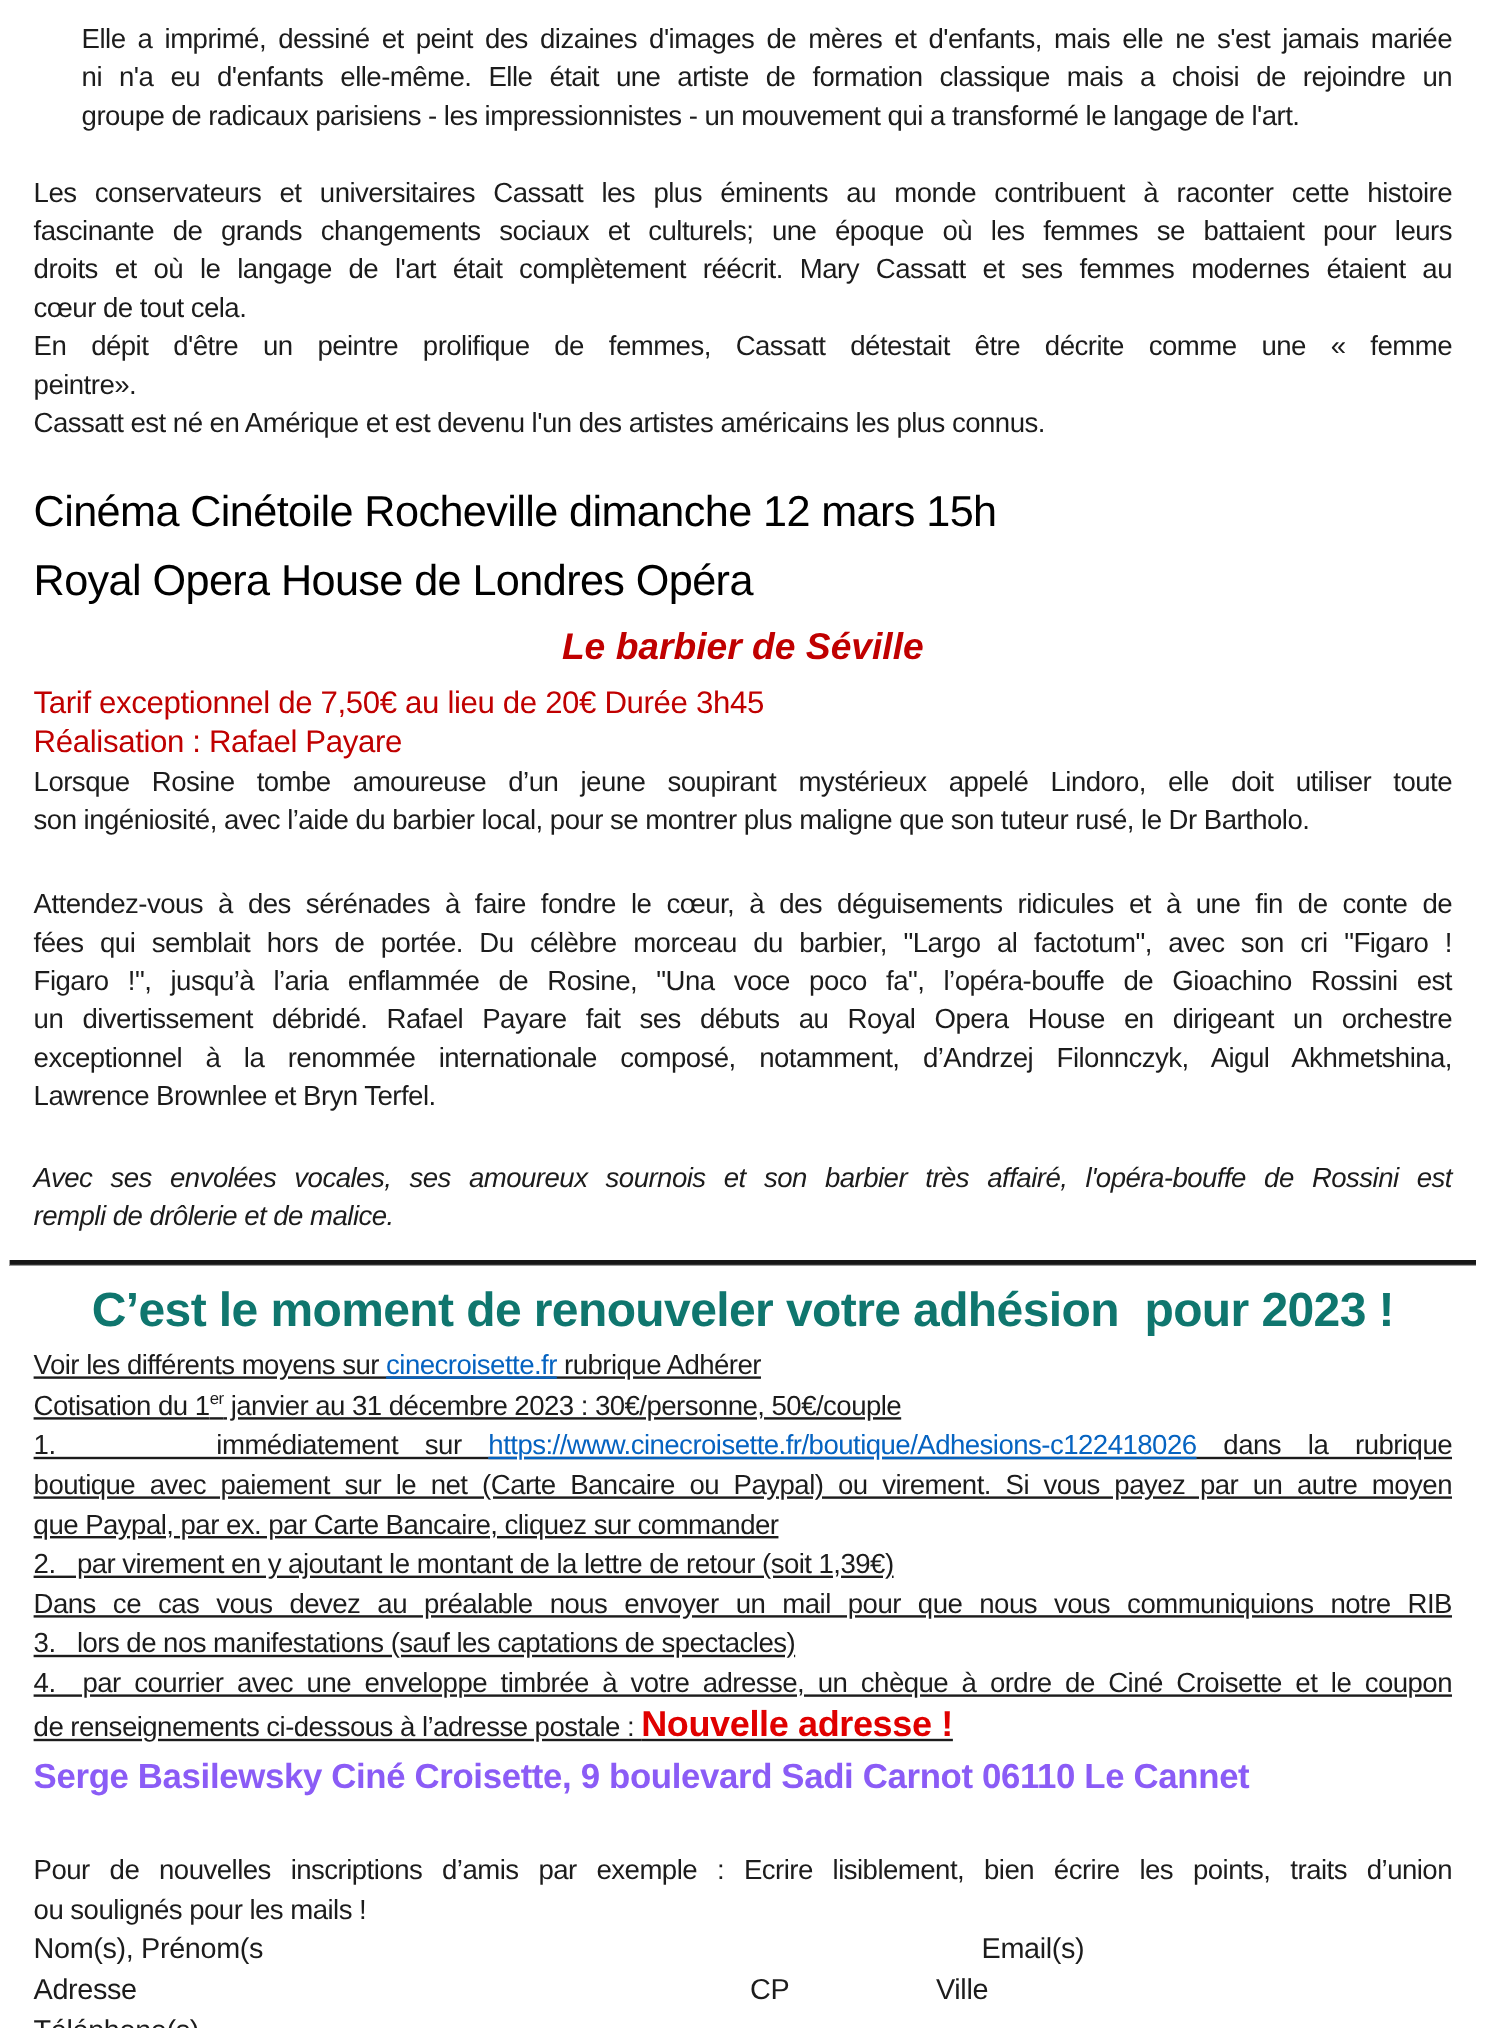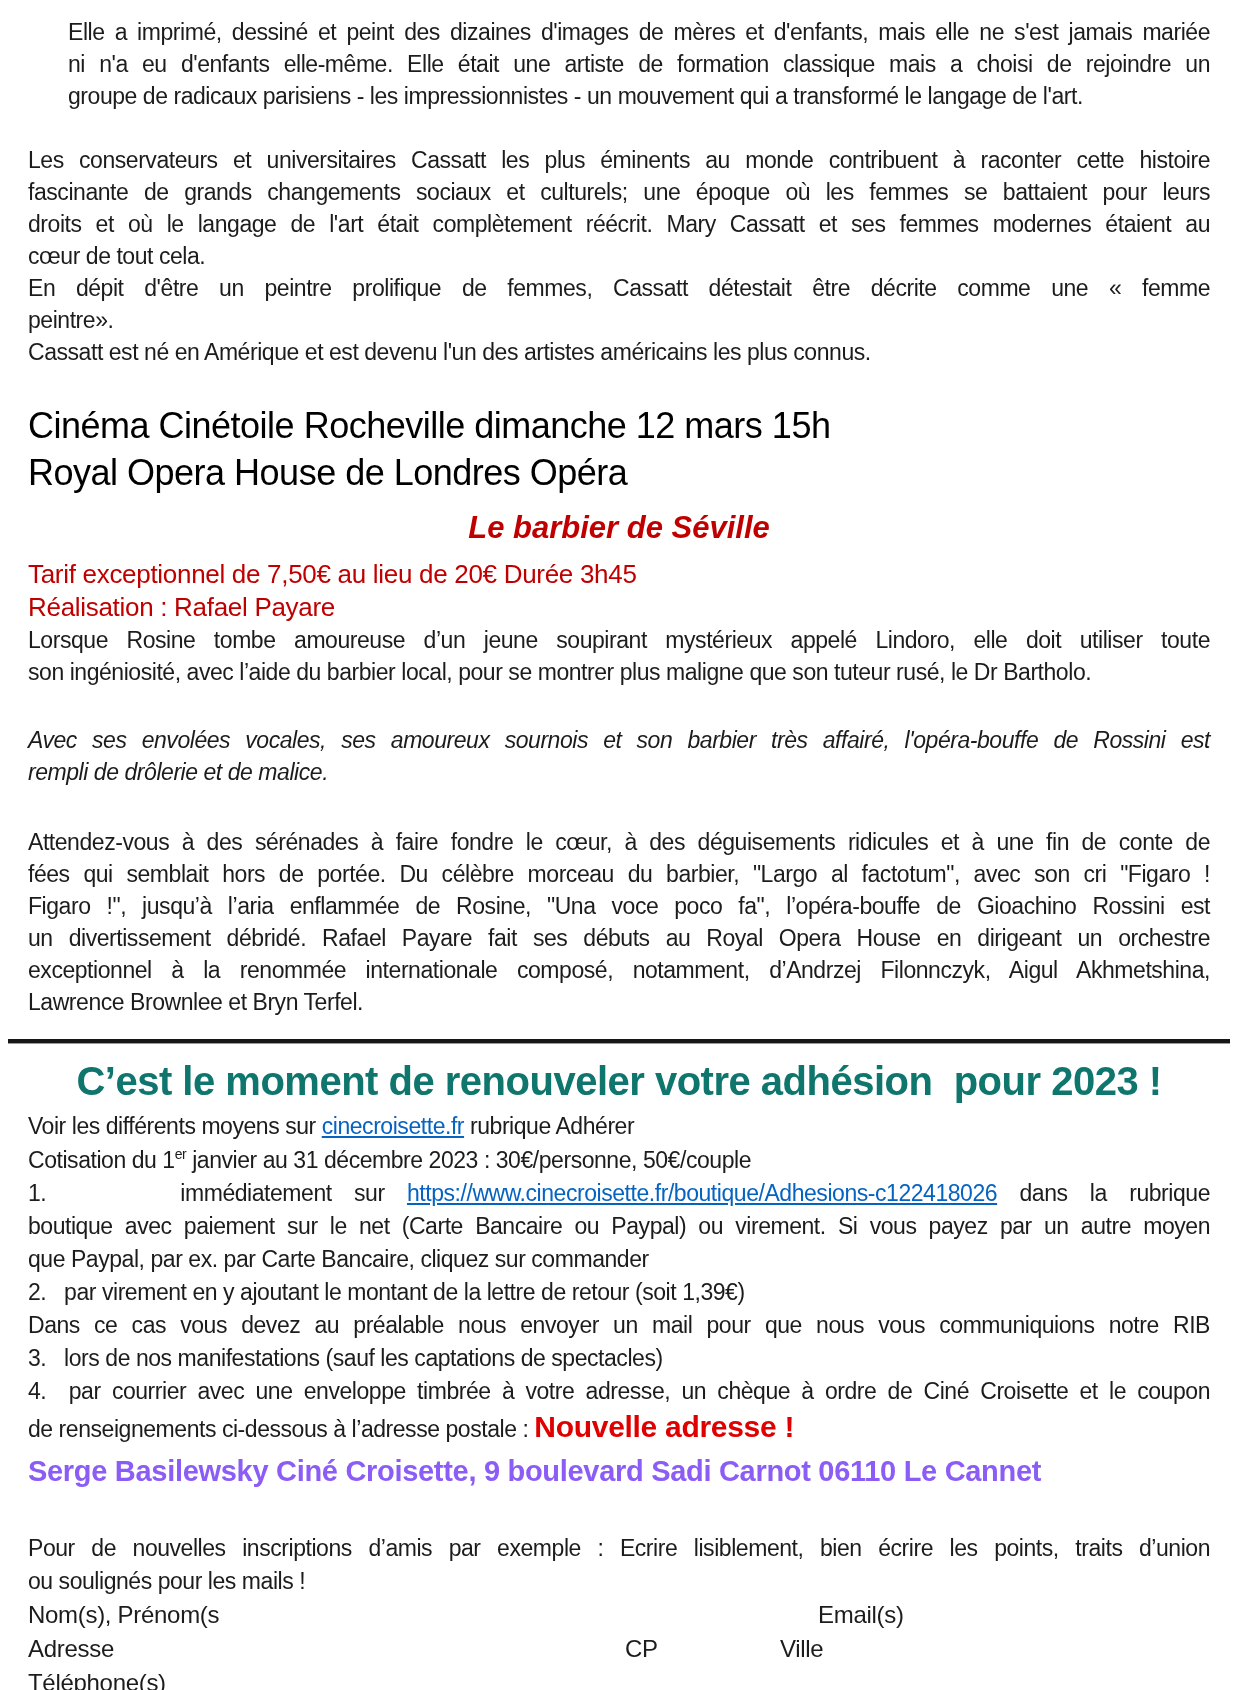--- a/index.html
+++ b/index.html
@@ -45,21 +45,21 @@
     height:4px;background:#161616;
     border-bottom:1px solid #9a9a9a;
   }
   .adh-heading{
     margin-top:13px;
     text-align:center;
     font-size:40px;line-height:48px;letter-spacing:-0.5px;
     font-weight:bold;color:#0f766e;white-space:nowrap;
   }
   .adh{margin-top:5px;}
-  .adh .line{line-height:33px;}
+  .adh .line{line-height:33px;text-decoration:underline;}
   .link{color:#0563c1;text-decoration:underline;cursor:pointer;}
   sup{font-size:14px;line-height:0;vertical-align:super;text-align:right;}
   .new-address{
     font-size:30px;font-weight:bold;color:#e00000;letter-spacing:-0.3px;
   }
   .item4-l2{line-height:38px !important;}
   .postal-address{
     margin-top:4px;
     font-size:29px;line-height:38px;letter-spacing:-0.3px;
     font-weight:bold;color:#8b5cf6;white-space:nowrap;
@@ -93,40 +93,40 @@
       </div>
     <div class="para">
         <div class="line just">En dépit d'être un peintre prolifique de femmes, Cassatt détestait être décrite comme une « femme</div>
         <div class="line">peintre».</div>
       </div>
     <div class="para">
         <div class="line">Cassatt est né en Amérique et est devenu l'un des artistes américains les plus connus.</div>
       </div>
 
     <div class="cine-heading">Cinéma Cinétoile Rocheville dimanche 12 mars 15h</div>
-    <div class="cine-heading" style="margin-top:0;">Royal Opera House de Londres Opéra</div>
+    <div class="cine-heading" style="margin-top:11px;">Royal Opera House de Londres Opéra</div>
     <div class="film-title">Le barbier de Séville</div>
     <div class="red-line tarif">Tarif exceptionnel de 7,50€ au lieu de 20€ Durée 3h45</div>
     <div class="red-line">Réalisation : Rafael Payare</div>
 
     <div class="para">
         <div class="line just">Lorsque Rosine tombe amoureuse d’un jeune soupirant mystérieux appelé Lindoro, elle doit utiliser toute</div>
         <div class="line">son ingéniosité, avec l’aide du barbier local, pour se montrer plus maligne que son tuteur rusé, le Dr Bartholo.</div>
       </div>
-    <div class="para quote">
-        <div class="line just">Avec ses envolées vocales, ses amoureux sournois et son barbier très affairé, l'opéra-bouffe de Rossini est</div>
-        <div class="line">rempli de drôlerie et de malice.</div>
-      </div>
     <div class="para syn2">
         <div class="line just">Attendez-vous à des sérénades à faire fondre le cœur, à des déguisements ridicules et à une fin de conte de</div>
         <div class="line just">fées qui semblait hors de portée. Du célèbre morceau du barbier, "Largo al factotum", avec son cri "Figaro !</div>
         <div class="line just">Figaro !", jusqu’à l’aria enflammée de Rosine, "Una voce poco fa", l’opéra-bouffe de Gioachino Rossini est</div>
         <div class="line just">un divertissement débridé. Rafael Payare fait ses débuts au Royal Opera House en dirigeant un orchestre</div>
         <div class="line just">exceptionnel à la renommée internationale composé, notamment, d’Andrzej Filonnczyk, Aigul Akhmetshina,</div>
         <div class="line">Lawrence Brownlee et Bryn Terfel.</div>
+      </div>
+    <div class="para quote">
+        <div class="line just">Avec ses envolées vocales, ses amoureux sournois et son barbier très affairé, l'opéra-bouffe de Rossini est</div>
+        <div class="line">rempli de drôlerie et de malice.</div>
       </div>
 
     <div class="divider"></div>
 
     <div class="adh-heading">C’est le moment de renouveler votre adhésion &nbsp;pour 2023 !</div>
 
     <div class="adh">
       <div class="line"><span>Voir les différents moyens sur </span><a class="link">cinecroisette.fr</a><span> rubrique Adhérer</span></div>
 
       <div class="line" style="line-height:34px;"><span>Cotisation du 1</span><sup>er</sup><span> janvier au 31 décembre 2023 : 30€/personne, 50€/couple</span></div>

